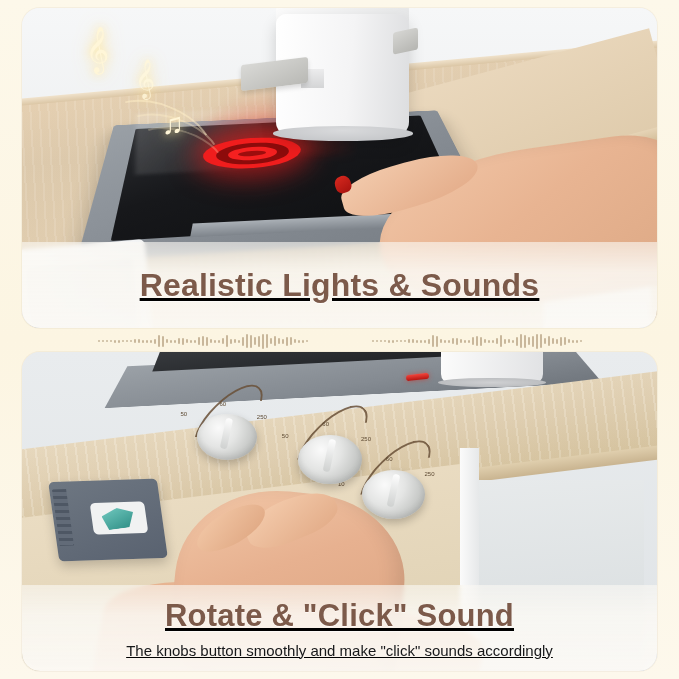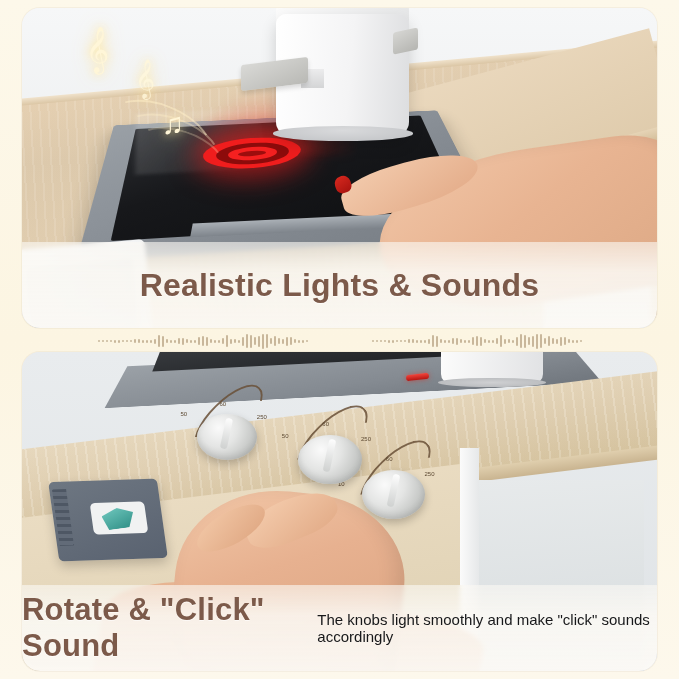--- a/index.html
+++ b/index.html
@@ -187,22 +187,22 @@
      background:linear-gradient(160deg,#e9b795,#d79e79);border-radius:40% 18% 0 0;transform:rotate(10deg);}
 
   .b-cab-right{position:absolute;right:2%;top:40%;width:26%;height:60%;
      background:linear-gradient(175deg,#e7eaeb,#d7dcde);}
   .b-cab-post{position:absolute;right:28%;top:30%;width:3%;height:70%;
      background:linear-gradient(90deg,#fbfbfb,#e6e8e9);}
 
   
   .caption{position:absolute;left:0;right:0;bottom:0;height:86px;
      background:linear-gradient(180deg,rgba(250,248,243,.62) 0%,rgba(251,249,244,.88) 35%,rgba(252,250,246,.94) 100%);
-     backdrop-filter:blur(2px);display:flex;flex-direction:row;
-     align-items:center;justify-content:center;gap:8px;}
+     backdrop-filter:blur(2px);display:flex;flex-direction:column;
+     align-items:center;justify-content:center;gap:8px;text-decoration:underline;}
   .cap-title{font-size:32px;font-weight:bold;color:#7c5a4a;letter-spacing:.2px;
      text-shadow:0 1px 0 rgba(255,255,255,.6);}
   .cap-sub{font-size:15.5px;color:#17181a;font-weight:500;}
   #panel-bottom .cap-title{font-size:31px;}
   #panel-bottom .cap-sub{font-size:15px;}
 
   
   .waveform{position:absolute;left:22px;width:635px;top:332px;height:18px;
      display:flex;align-items:center;justify-content:center;gap:0;}
   .wf-group{display:flex;align-items:center;height:18px;gap:2px;}
@@ -429,17 +429,17 @@
       <div class="dw-icon"></div>
 
       <div class="b-arm"></div>
       <div class="b-hand"></div>
       <div class="b-knuckle"></div>
       <div class="b-thumb"></div>
     </div>
 
     <div class="caption">
       <div class="cap-title">Rotate &amp; "Click" Sound</div>
-      <div class="cap-sub">The knobs light smoothly and make "click" sounds accordingly</div>
+      <div class="cap-sub">The knobs button smoothly and make "click" sounds accordingly</div>
     </div>
   </div>
 
 </div>
 
 </body></html>

